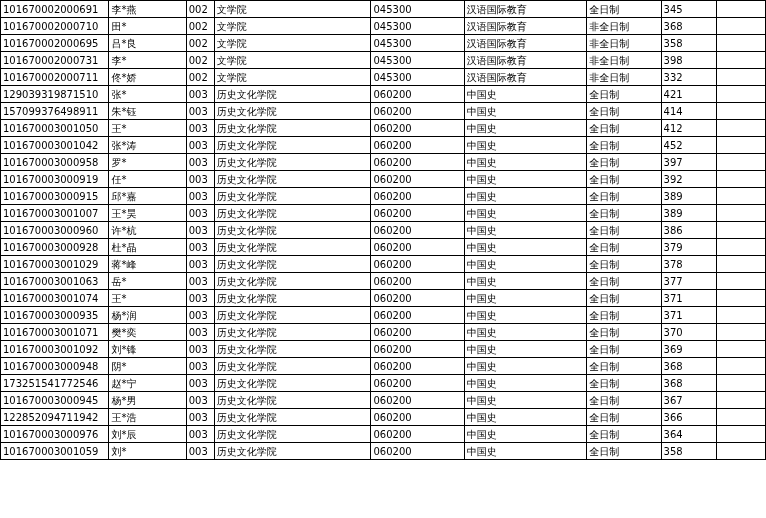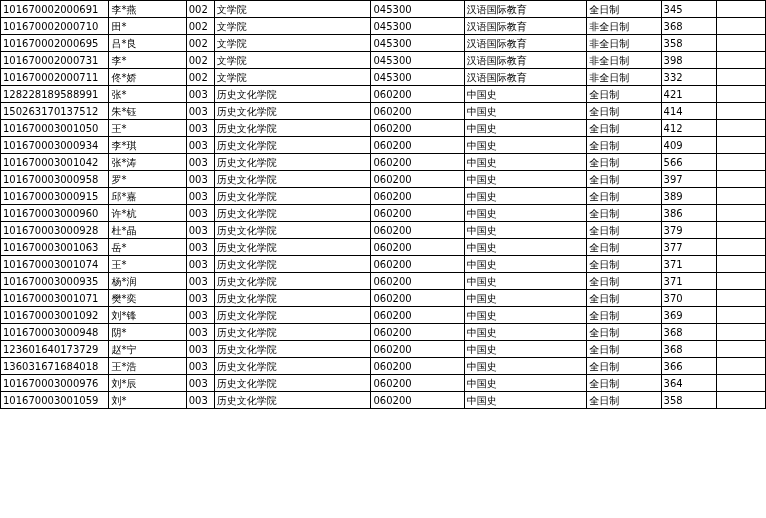--- a/index.html
+++ b/index.html
@@ -108,32 +108,32 @@
         <td class="cjk">佟*娇</td>
         <td>002</td>
         <td class="cjk">文学院</td>
         <td>045300</td>
         <td class="cjk">汉语国际教育</td>
         <td class="cjk">非全日制</td>
         <td>332</td>
         <td></td>
       </tr>
       <tr>
-        <td>128228189588991</td>
+        <td>129039319871510</td>
         <td class="cjk">张*</td>
         <td>003</td>
         <td class="cjk">历史文化学院</td>
         <td>060200</td>
         <td class="cjk">中国史</td>
         <td class="cjk">全日制</td>
         <td>421</td>
         <td></td>
       </tr>
       <tr>
-        <td>150263170137512</td>
+        <td>157099376498911</td>
         <td class="cjk">朱*钰</td>
         <td>003</td>
         <td class="cjk">历史文化学院</td>
         <td>060200</td>
         <td class="cjk">中国史</td>
         <td class="cjk">全日制</td>
         <td>414</td>
         <td></td>
       </tr>
       <tr>
@@ -141,64 +141,75 @@
         <td class="cjk">王*</td>
         <td>003</td>
         <td class="cjk">历史文化学院</td>
         <td>060200</td>
         <td class="cjk">中国史</td>
         <td class="cjk">全日制</td>
         <td>412</td>
         <td></td>
       </tr>
       <tr>
-        <td>101670003000934</td>
-        <td class="cjk">李*琪</td>
-        <td>003</td>
-        <td class="cjk">历史文化学院</td>
-        <td>060200</td>
-        <td class="cjk">中国史</td>
-        <td class="cjk">全日制</td>
-        <td>409</td>
-        <td></td>
-      </tr>
-      <tr>
         <td>101670003001042</td>
         <td class="cjk">张*涛</td>
         <td>003</td>
         <td class="cjk">历史文化学院</td>
         <td>060200</td>
         <td class="cjk">中国史</td>
         <td class="cjk">全日制</td>
-        <td>566</td>
+        <td>452</td>
         <td></td>
       </tr>
       <tr>
         <td>101670003000958</td>
         <td class="cjk">罗*</td>
         <td>003</td>
         <td class="cjk">历史文化学院</td>
         <td>060200</td>
         <td class="cjk">中国史</td>
         <td class="cjk">全日制</td>
         <td>397</td>
         <td></td>
       </tr>
       <tr>
+        <td>101670003000919</td>
+        <td class="cjk">任*</td>
+        <td>003</td>
+        <td class="cjk">历史文化学院</td>
+        <td>060200</td>
+        <td class="cjk">中国史</td>
+        <td class="cjk">全日制</td>
+        <td>392</td>
+        <td></td>
+      </tr>
+      <tr>
         <td>101670003000915</td>
         <td class="cjk">邱*嘉</td>
         <td>003</td>
         <td class="cjk">历史文化学院</td>
         <td>060200</td>
         <td class="cjk">中国史</td>
         <td class="cjk">全日制</td>
         <td>389</td>
         <td></td>
       </tr>
       <tr>
+        <td>101670003001007</td>
+        <td class="cjk">王*昊</td>
+        <td>003</td>
+        <td class="cjk">历史文化学院</td>
+        <td>060200</td>
+        <td class="cjk">中国史</td>
+        <td class="cjk">全日制</td>
+        <td>389</td>
+        <td></td>
+      </tr>
+      <tr>
         <td>101670003000960</td>
         <td class="cjk">许*杭</td>
         <td>003</td>
         <td class="cjk">历史文化学院</td>
         <td>060200</td>
         <td class="cjk">中国史</td>
         <td class="cjk">全日制</td>
         <td>386</td>
         <td></td>
       </tr>
@@ -207,20 +218,31 @@
         <td class="cjk">杜*晶</td>
         <td>003</td>
         <td class="cjk">历史文化学院</td>
         <td>060200</td>
         <td class="cjk">中国史</td>
         <td class="cjk">全日制</td>
         <td>379</td>
         <td></td>
       </tr>
       <tr>
+        <td>101670003001029</td>
+        <td class="cjk">蒋*峰</td>
+        <td>003</td>
+        <td class="cjk">历史文化学院</td>
+        <td>060200</td>
+        <td class="cjk">中国史</td>
+        <td class="cjk">全日制</td>
+        <td>378</td>
+        <td></td>
+      </tr>
+      <tr>
         <td>101670003001063</td>
         <td class="cjk">岳*</td>
         <td>003</td>
         <td class="cjk">历史文化学院</td>
         <td>060200</td>
         <td class="cjk">中国史</td>
         <td class="cjk">全日制</td>
         <td>377</td>
         <td></td>
       </tr>
@@ -273,32 +295,43 @@
         <td class="cjk">阴*</td>
         <td>003</td>
         <td class="cjk">历史文化学院</td>
         <td>060200</td>
         <td class="cjk">中国史</td>
         <td class="cjk">全日制</td>
         <td>368</td>
         <td></td>
       </tr>
       <tr>
-        <td>123601640173729</td>
+        <td>173251541772546</td>
         <td class="cjk">赵*宁</td>
         <td>003</td>
         <td class="cjk">历史文化学院</td>
         <td>060200</td>
         <td class="cjk">中国史</td>
         <td class="cjk">全日制</td>
         <td>368</td>
         <td></td>
       </tr>
       <tr>
-        <td>136031671684018</td>
+        <td>101670003000945</td>
+        <td class="cjk">杨*男</td>
+        <td>003</td>
+        <td class="cjk">历史文化学院</td>
+        <td>060200</td>
+        <td class="cjk">中国史</td>
+        <td class="cjk">全日制</td>
+        <td>367</td>
+        <td></td>
+      </tr>
+      <tr>
+        <td>122852094711942</td>
         <td class="cjk">王*浩</td>
         <td>003</td>
         <td class="cjk">历史文化学院</td>
         <td>060200</td>
         <td class="cjk">中国史</td>
         <td class="cjk">全日制</td>
         <td>366</td>
         <td></td>
       </tr>
       <tr>

